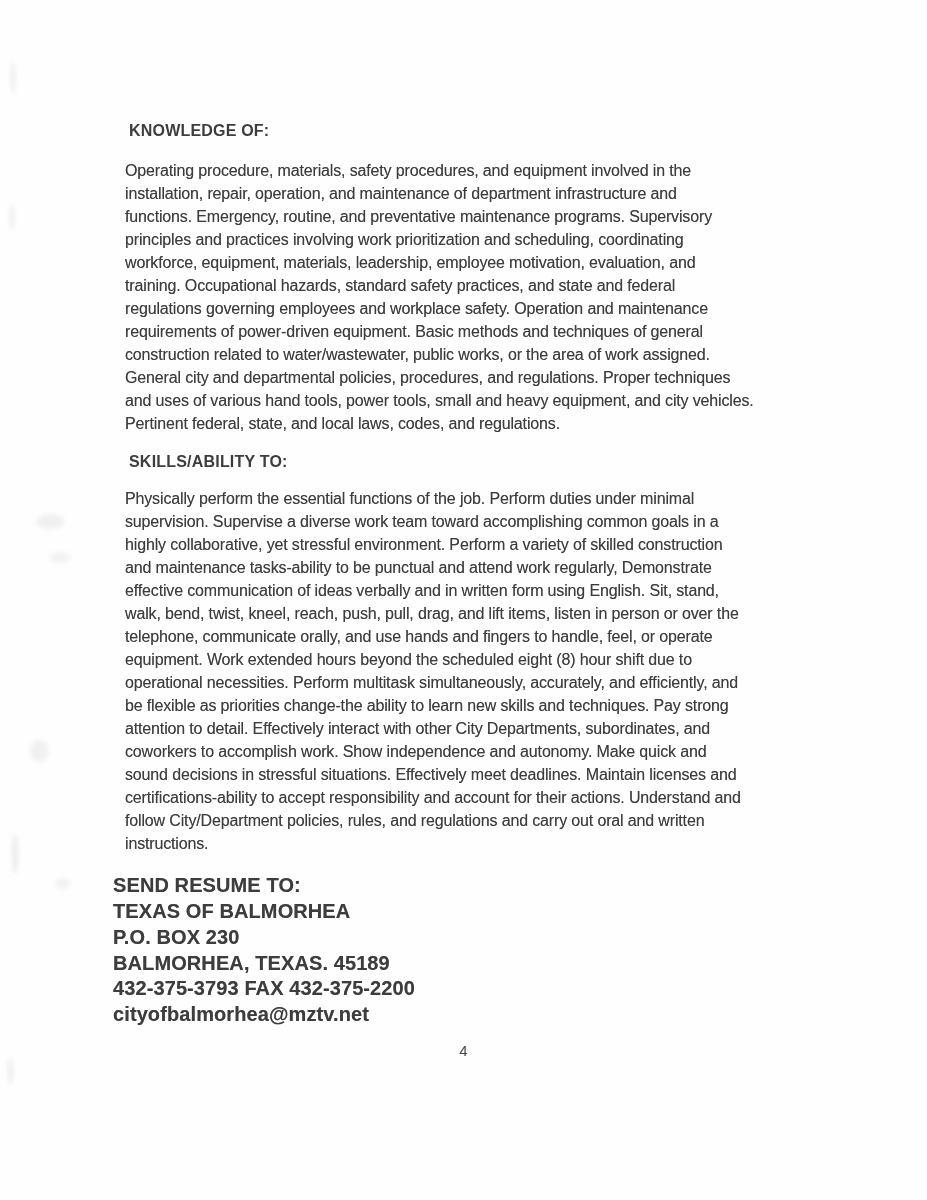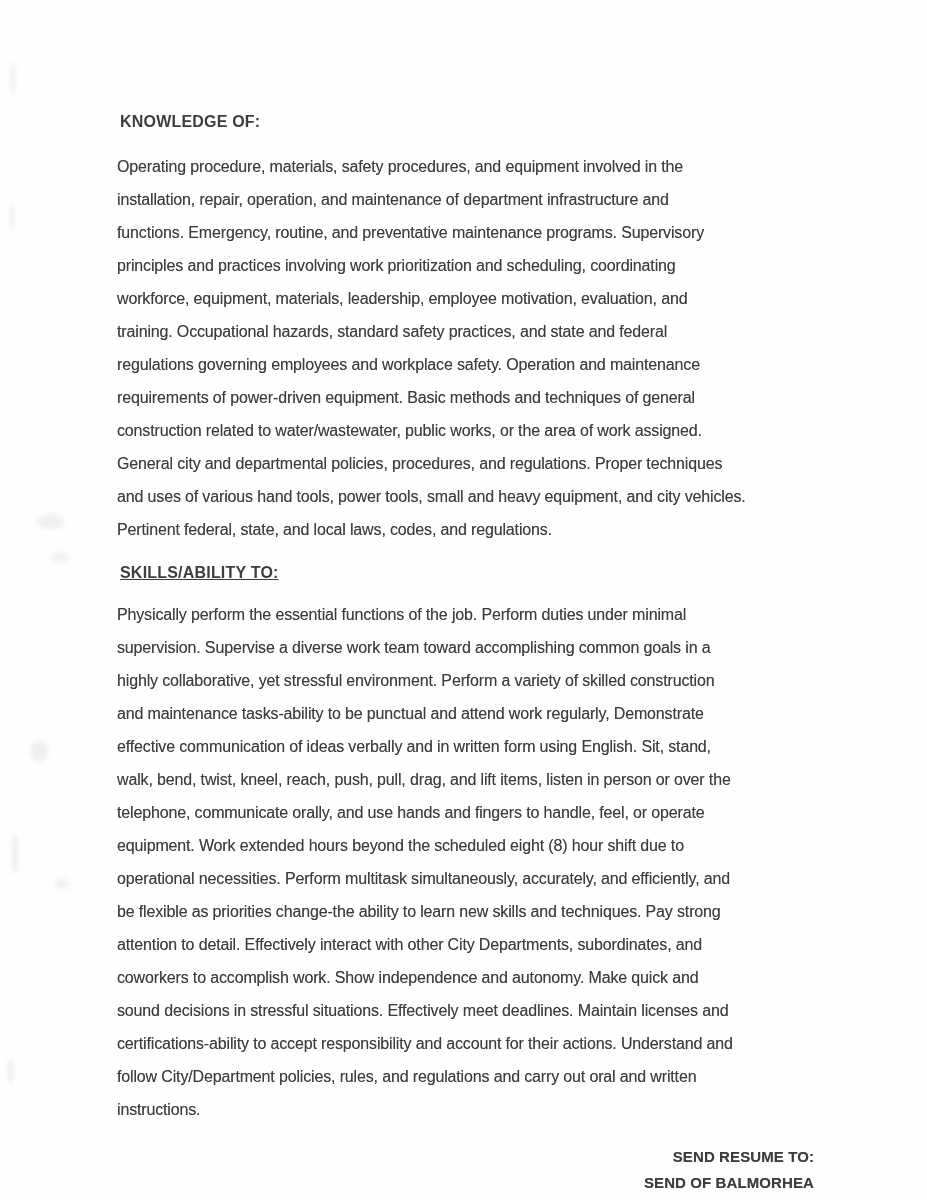--- a/index.html
+++ b/index.html
@@ -16,41 +16,41 @@
     font-family: "Liberation Sans", "DejaVu Sans", sans-serif;
     color: var(--ink, #3d3d3d);
   }
   .content {
     position: absolute;
     top: 102px;
     left: 113px;
     width: 701px;
   }
   h2.section-heading {
-    margin: 7px;
+    margin: 16px;
     font-size: 16px;
     line-height: 25.7px;
     font-weight: bold;
     letter-spacing: 0.2px;
     color: var(--ink, #3d3d3d);
   }
   h2.section-heading.first { margin-bottom: 15px; }
-  h2.section-heading.second { margin-top: 14px; margin-bottom: 13px; text-decoration: underline; }
+  h2.section-heading.second { margin-top: 14px; margin-bottom: 13px; }
   p.section-body {
-    margin: 4px;
+    margin: 12px;
     font-size: 16px;
-    line-height: 33px;
+    line-height: 23px;
     letter-spacing: -0.15px;
     white-space: pre;          
     text-shadow: 0 0 0.4px rgba(61,61,61,0.55);  
   }
   .contact-block {
     margin-top: 18px;
-    text-align: right;
-    font-size: 15px;
+    text-align: left;
+    font-size: 20px;
     line-height: 25.7px;
     font-weight: bold;
     letter-spacing: 0.1px;
     text-shadow: 0 0 0.4px rgba(61,61,61,0.55);
   }
   .page-number {
     margin-top: 12px;
     text-align: center;
     font-size: 15px;
     line-height: 22px;
@@ -121,22 +121,23 @@
 attention to detail. Effectively interact with other City Departments, subordinates, and
 coworkers to accomplish work. Show independence and autonomy. Make quick and
 sound decisions in stressful situations. Effectively meet deadlines. Maintain licenses and
 certifications-ability to accept responsibility and account for their actions. Understand and
 follow City/Department policies, rules, and regulations and carry out oral and written
 instructions.</p>
     </section>
 
     <div class="contact-block">
       <div>SEND RESUME TO:</div>
-      <div>SEND OF BALMORHEA</div>
+      <div>TEXAS OF BALMORHEA</div>
       <div>P.O. BOX 230</div>
       <div>BALMORHEA, TEXAS. 45189</div>
       <div>432-375-3793 FAX 432-375-2200</div>
+      <div>cityofbalmorhea@mztv.net</div>
     </div>
 
     <div class="page-number">4</div>
 
   </div>
 </div>
 
 </body></html>

